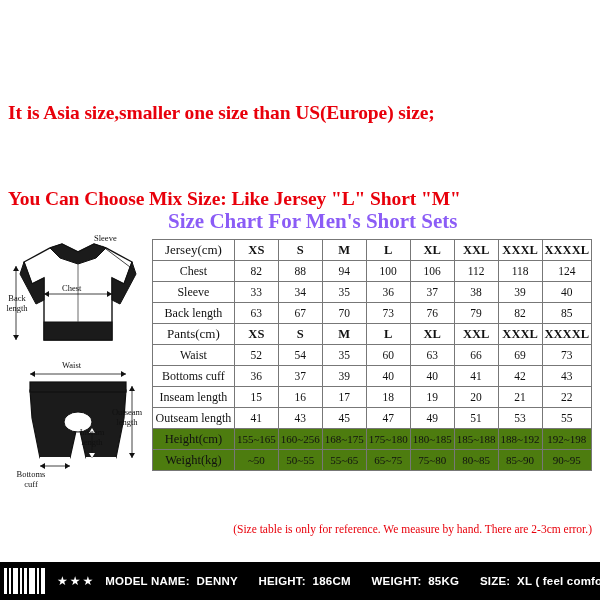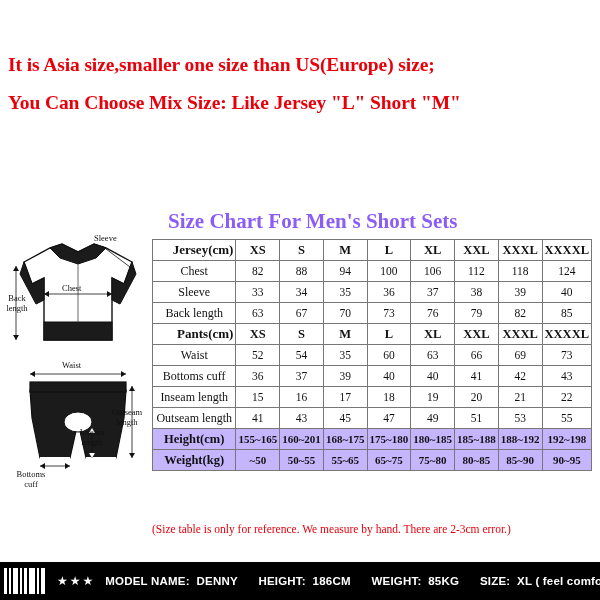--- a/index.html
+++ b/index.html
@@ -18,21 +18,21 @@
     position: absolute;
     left: 8px; top: 46px;
     width: 584px;
     color: #e8000b;
     font-family: "Liberation Serif", serif;
     font-weight: bold;
     font-size: 19.5px;
     line-height: 38px;
     letter-spacing: -0.1px;
   }
-  .notice div { white-space: nowrap; }
+  .notice div { white-space: nowrap; margin-top: 48px; }
 
   
   .chart-title {
     position: absolute;
     left: 168px; top: 209px;
     font-family: "Liberation Serif", serif;
     font-weight: bold;
     font-size: 21px;
     color: #8b5cf6;
   }
@@ -60,30 +60,30 @@
   table.size-chart td.lbl {
     text-align: center;
     width: 92px;
     font-size: 12px;
   }
   tr.hdr td {
     font-weight: bold;
     font-size: 12.5px;
     background: #fff;
   }
-  tr.hdr td.lbl { font-weight: bold; font-size: 13px; text-align: right; }
-  tr.shade td { background: #c4b5fd; font-weight: bold; font-size: 11px; }
+  tr.hdr td.lbl { font-weight: normal; font-size: 13px; }
+  tr.shade td { background: #4d7c0f; font-weight: normal; font-size: 11px; }
   tr.shade td.lbl { font-size: 12.5px; }
   td.small { font-size: 10.5px; }
 
   .footnote {
     position: absolute;
     left: 152px; top: 523px;
     width: 440px;
-    text-align: left;
+    text-align: right;
     color: #e8000b;
     font-family: "Liberation Serif", serif;
     font-size: 11.5px;
   }
 
   
   .art {
     position: absolute;
     left: 6px; top: 222px;
     width: 146px; height: 300px;
@@ -296,21 +296,21 @@
           <td>45</td>
           <td>47</td>
           <td>49</td>
           <td>51</td>
           <td>53</td>
           <td>55</td>
         </tr>
         <tr class="shade">
           <td class="lbl">Height(cm)</td>
           <td class="small">155~165</td>
-          <td class="small">160~201</td>
+          <td class="small">160~256</td>
           <td class="small">168~175</td>
           <td class="small">175~180</td>
           <td class="small">180~185</td>
           <td class="small">185~188</td>
           <td class="small">188~192</td>
           <td class="small">192~198</td>
         </tr>
         <tr class="shade">
           <td class="lbl">Weight(kg)</td>
           <td class="small">~50</td>

